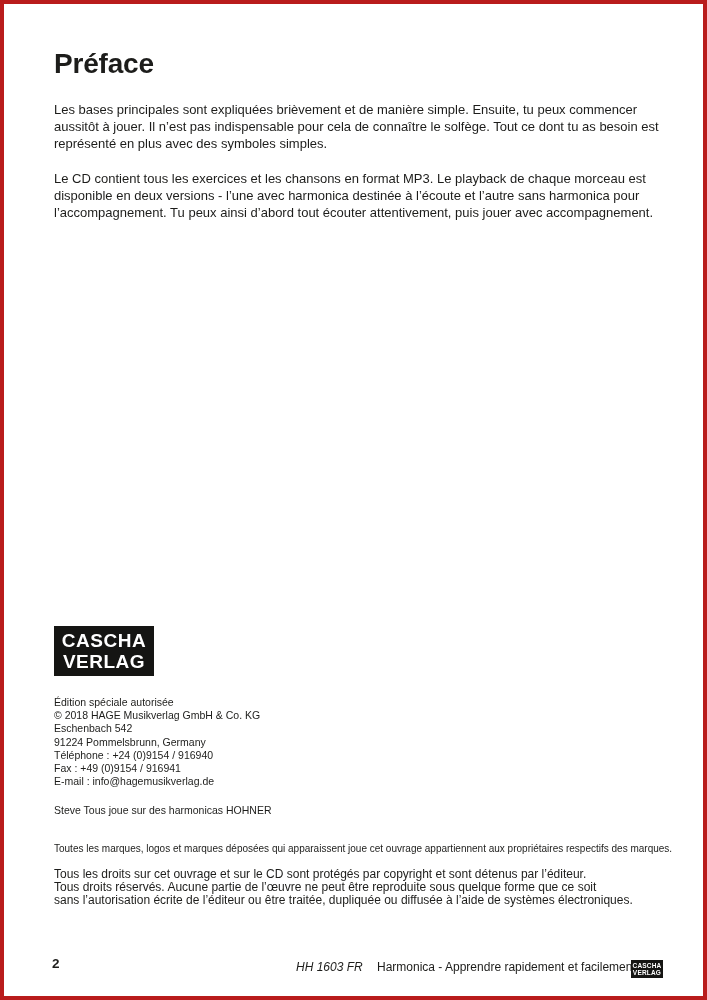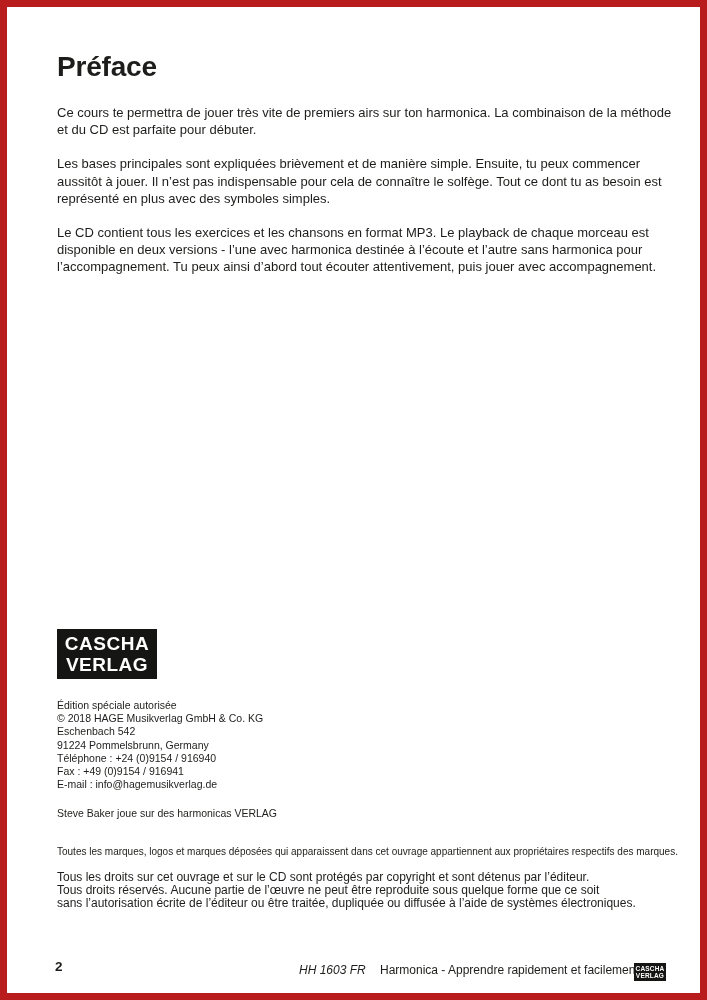--- a/index.html
+++ b/index.html
@@ -10,21 +10,21 @@
   }
   .page {
     position: relative;
     width: 707px;
     height: 1000px;
     background: #ffffff;
     color: #1d1d1b;
     font-family: "Liberation Sans", sans-serif;
     overflow: hidden;
     box-sizing: border-box;
-    border: 7px solid #b91c1c;
+    border: 4px solid #b91c1c;
   }
   .page-title {
     position: absolute;
     left: 50px;
     top: 44px;
     margin: 0;
     font-size: 28px;
     font-weight: 700;
     letter-spacing: -0.2px;
     color: #1d1d1b;
@@ -126,45 +126,44 @@
   }
 </style>
 </head>
 <body>
 
 <div class="page">
 
   <h1 class="page-title">Préface</h1>
 
   <div class="body-text">
-    <p>Ce cours te permettra de jouer très vite de premiers airs sur ton harmonica. La combinaison de la méthode et du CD est parfaite pour débuter.</p>
     <p>Les bases principales sont expliquées brièvement et de manière simple. Ensuite, tu peux commencer aussitôt à jouer. Il n’est pas indispensable pour cela de connaître le solfège. Tout ce dont tu as besoin est représenté en plus avec des symboles simples.</p>
     <p>Le CD contient tous les exercices et les chansons en format MP3. Le playback de chaque morceau est disponible en deux versions - l’une avec harmonica destinée à l’écoute et l’autre sans harmonica pour l’accompagnement. Tu peux ainsi d’abord tout écouter attentivement, puis jouer avec accompagnement.</p>
   </div>
 
   <div class="publisher-logo">
     <span>CASCHA</span>
     <span>VERLAG</span>
   </div>
 
   <div class="imprint-address">
     <div>Édition spéciale autorisée</div>
     <div>© 2018 HAGE Musikverlag GmbH &amp; Co. KG</div>
     <div>Eschenbach 542</div>
     <div>91224 Pommelsbrunn, Germany</div>
     <div>Téléphone : +24 (0)9154 / 916940</div>
     <div>Fax : +49 (0)9154 / 916941</div>
     <div>E-mail : info@hagemusikverlag.de</div>
   </div>
 
   <div class="imprint-recordings">
-    <div>Steve Baker joue sur des harmonicas VERLAG</div>
+    <div>Steve Tous joue sur des harmonicas HOHNER</div>
   </div>
 
-  <div class="imprint-trademark">Toutes les marques, logos et marques déposées qui apparaissent dans cet ouvrage appartiennent aux propriétaires respectifs des marques.</div>
+  <div class="imprint-trademark">Toutes les marques, logos et marques déposées qui apparaissent joue cet ouvrage appartiennent aux propriétaires respectifs des marques.</div>
 
   <div class="imprint-copyright">
     <div>Tous les droits sur cet ouvrage et sur le CD sont protégés par copyright et sont détenus par l’éditeur.</div>
     <div>Tous droits réservés. Aucune partie de l’œuvre ne peut être reproduite sous quelque forme que ce soit</div>
     <div>sans l’autorisation écrite de l’éditeur ou être traitée, dupliquée ou diffusée à l’aide de systèmes électroniques.</div>
   </div>
 
   <div class="footer-page-number">2</div>
   <div class="footer-catalog">HH 1603 FR</div>
   <div class="footer-book-title">Harmonica - Apprendre rapidement et facilement</div>

